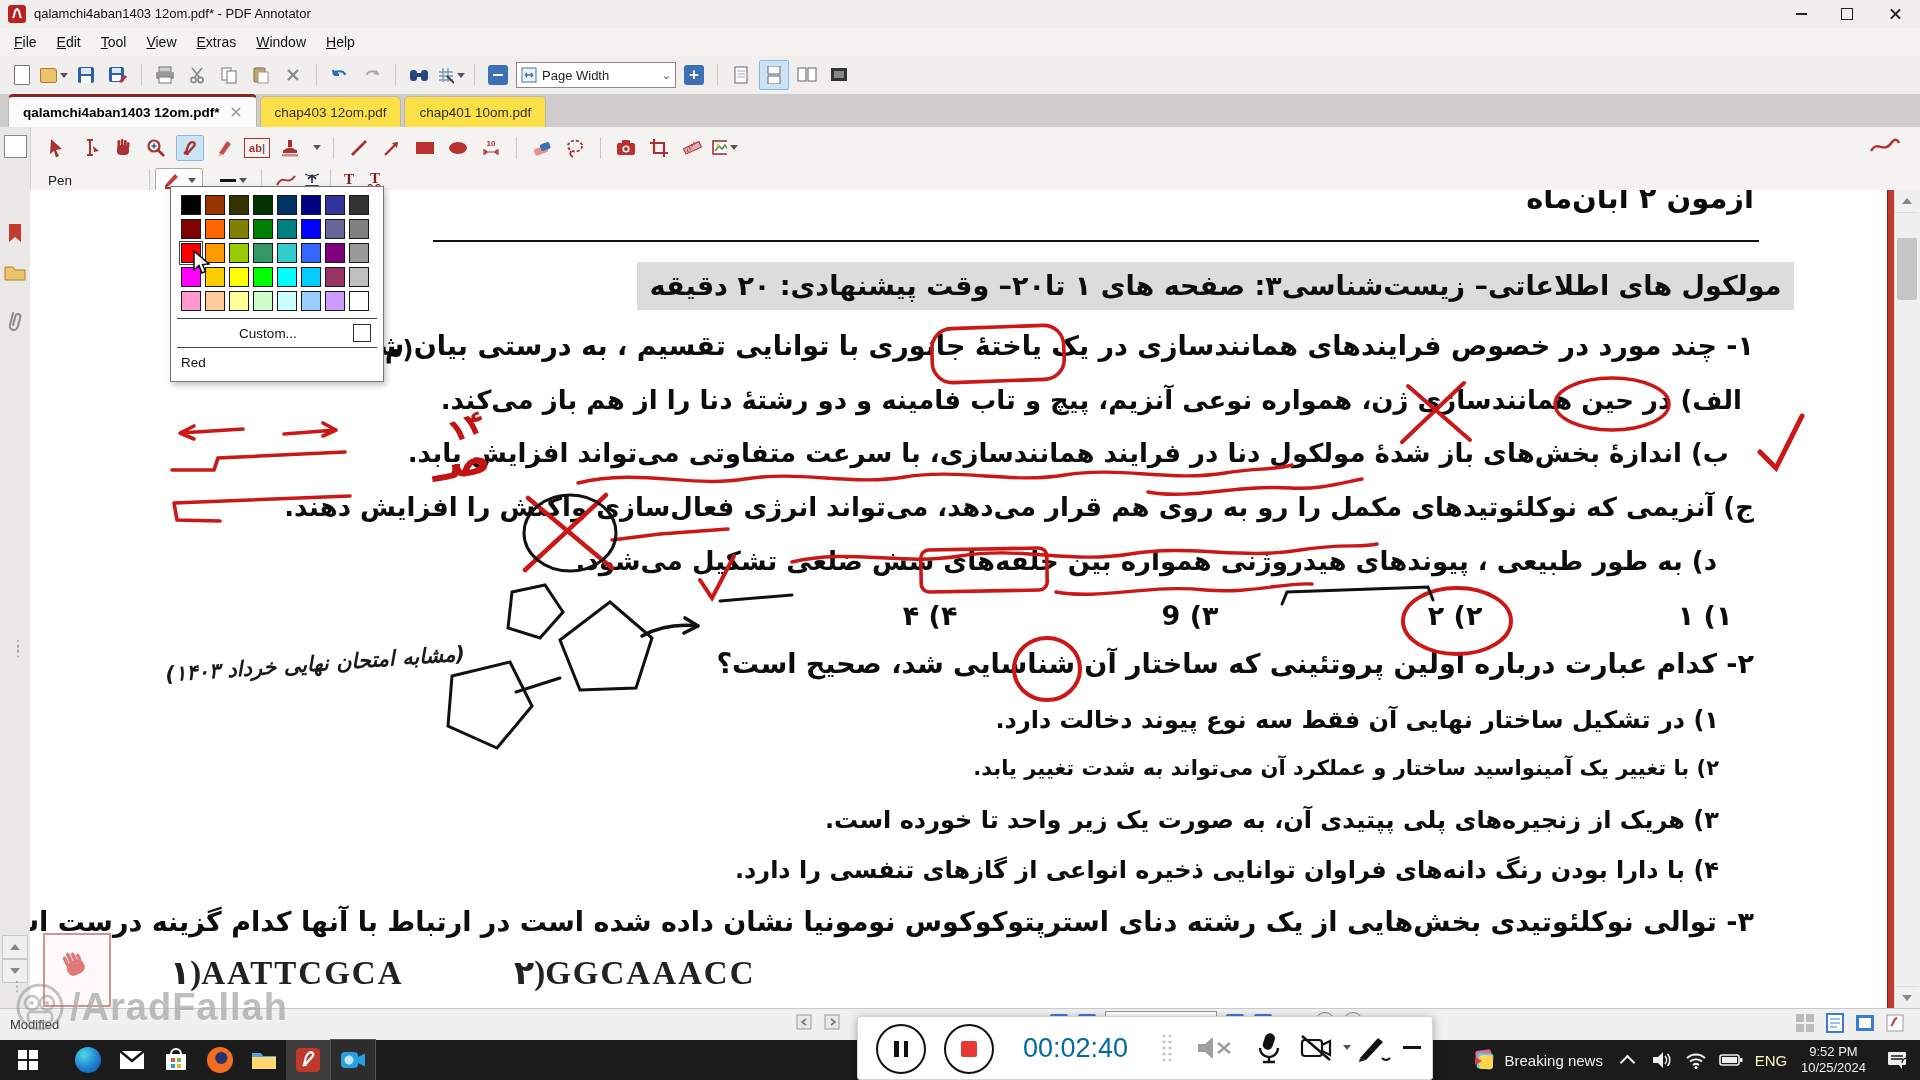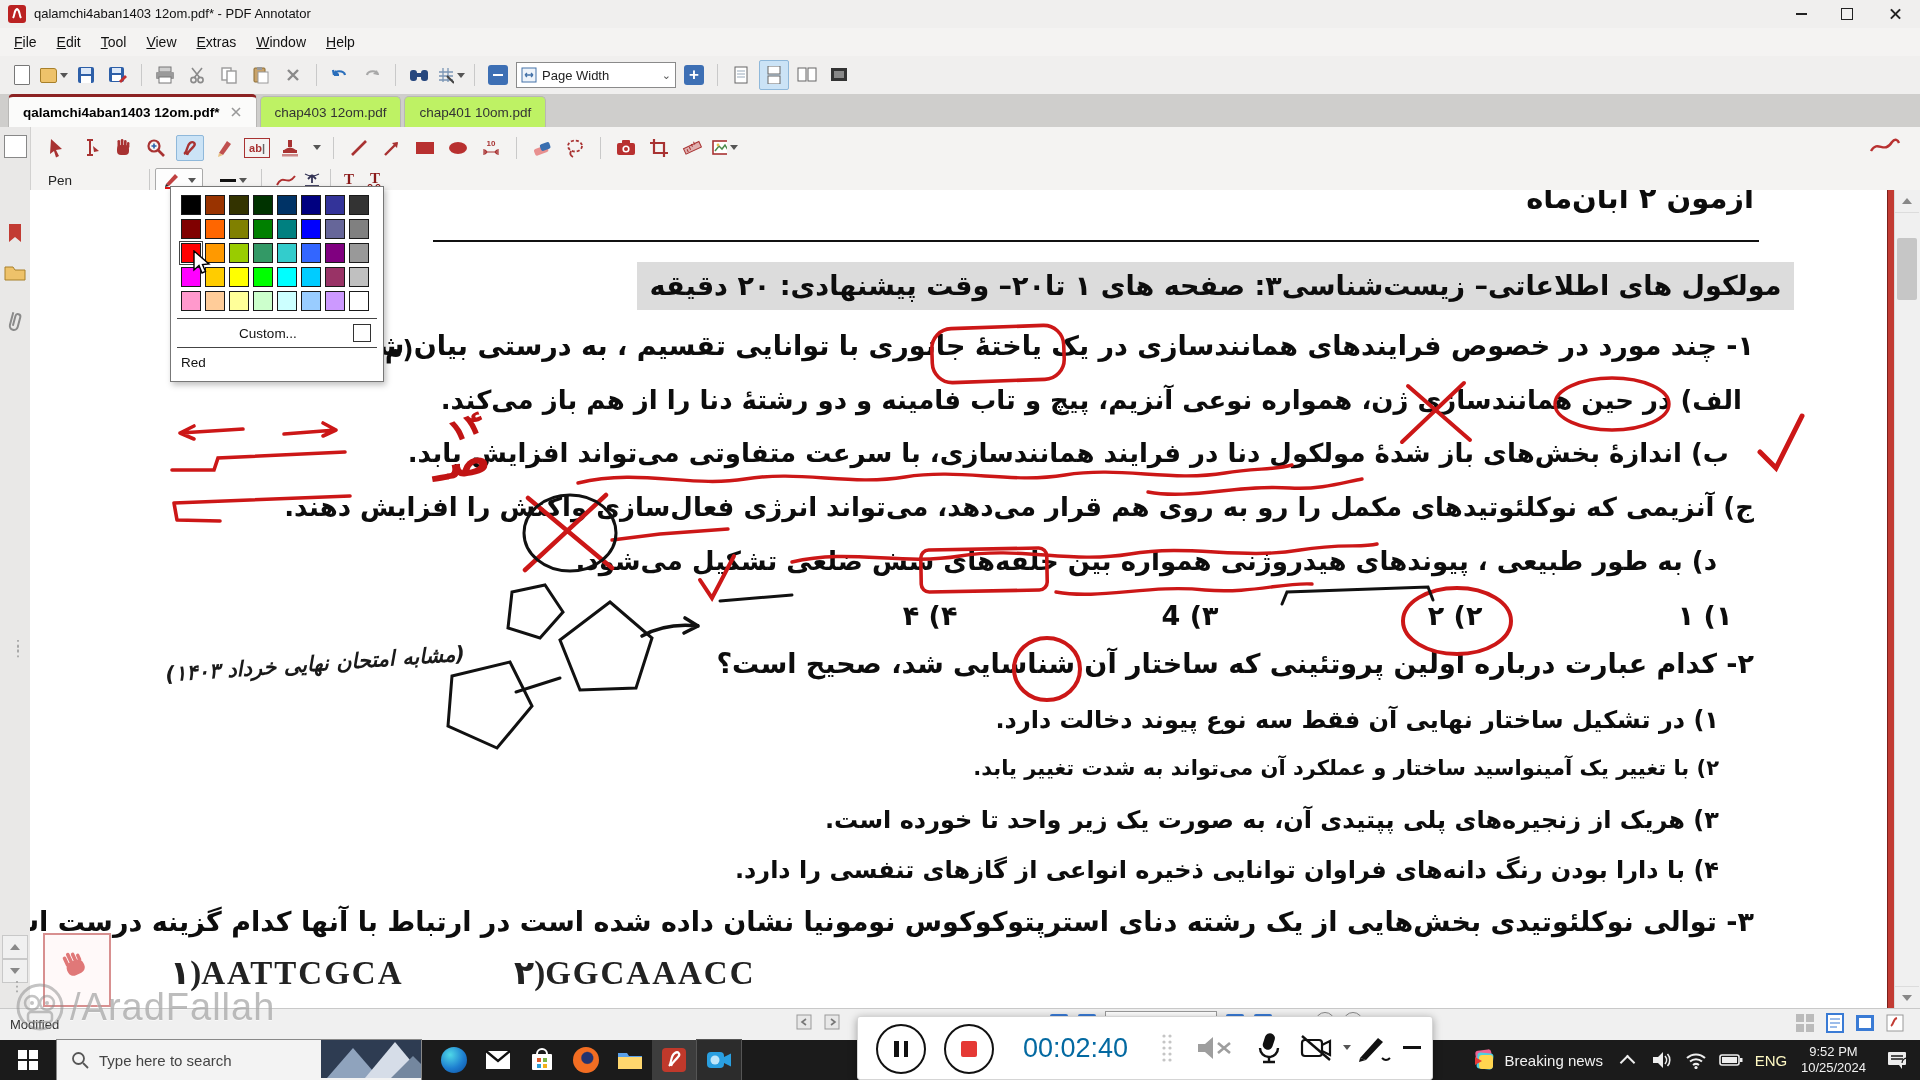--- a/index.html
+++ b/index.html
@@ -10,21 +10,21 @@
   .vsep{width:1px;height:22px;background:#c9c9c9;margin:0 5px}
   .caret{width:0;height:0;border-left:4px solid transparent;border-right:4px solid transparent;border-top:5px solid #555;margin-left:3px}
   
   #titlebar{left:0;top:0;width:1920px;height:28px;background:#f0efee;border-bottom:5px solid #c2410c}
   #menubar{left:0;top:28px;width:1920px;height:28px;background:#f4f3f2}
   .menu-item{padding:5px 10px;font-size:14px;color:#111}
   .menu-item::first-letter{text-decoration:underline}
   #maintoolbar{left:0;top:56px;width:1920px;height:38px;background:#f0efee;border-bottom:1px solid #d6d5d4}
   .tbtn{width:28px;height:28px;display:flex;align-items:center;justify-content:center}
   #tabbar{left:0;top:94px;width:1920px;height:33px;background:#cfcecc;display:flex;align-items:flex-end}
-  .tab{height:30px;padding:0 14px;display:flex;align-items:center;font-size:13.5px;background:#bef264;border:1px solid #b8b7b5;border-bottom:none;border-radius:5px 5px 0 0;margin-right:3px;color:#333}
+  .tab{height:30px;padding:0 14px;display:flex;align-items:center;font-size:13.5px;background:#fde047;border:1px solid #b8b7b5;border-bottom:none;border-radius:5px 5px 0 0;margin-right:3px;color:#333}
   .tab.active{background:#fbfbfa;border-top:3px solid #8c2222;font-weight:bold;color:#000}
   #annobar1{left:30px;top:127px;width:1890px;height:41px;background:#f4f3f2;border-bottom:1px solid #e0dfde}
   #annobar2{left:30px;top:168px;width:1890px;height:24px;background:#f4f3f2;border-bottom:1px solid #d8d7d6}
   .aico{width:26px;height:24px;display:flex;align-items:center;justify-content:center}
   .aico.active{background:#cbe3f6;border:1px solid #8fb8da;border-radius:2px}
   #leftstrip{left:0;top:127px;width:30px;height:881px;background:#e9e8e7;border-right:1px solid #d2d1d0}
   
   #docarea{left:30px;top:190px;width:1857px;height:818px;background:#ffffff;overflow:hidden}
   .fa{direction:rtl;white-space:nowrap;font-family:"DejaVu Sans","Liberation Sans",sans-serif;font-weight:bold;color:#0d0d0d}
   .band{background:#dcdcdc;text-align:center}
@@ -43,21 +43,21 @@
   .hsep{height:1px;background:#444;margin:3px 6px}
   
   #recorder{left:857px;top:1016px;width:574px;height:62px;background:#fff;border:1px solid #d5d5d5;border-radius:3px;box-shadow:0 2px 8px rgba(0,0,0,.35);z-index:45}
   .reccircle{width:46px;height:46px;border:2.5px solid #111;border-radius:50%;display:flex;align-items:center;justify-content:center;background:#fff}
   
   #taskbar{left:0;top:1040px;width:1920px;height:40px;background:#1b1b1b;z-index:20}
   .tb-ico{width:44px;height:40px;display:flex;align-items:center;justify-content:center}
   .tile{background:#3d3d3d}
   .tile2{background:#2c2c2c;border:1px solid #555}
   #watermark{left:14px;top:981px;z-index:48;pointer-events:none;display:flex;align-items:center;gap:4px}
-  #wm-text{font-size:38px;font-weight:normal;color:rgba(135,135,135,.55);text-shadow:0 1px 0 rgba(255,255,255,.5);letter-spacing:1px}
+  #wm-text{font-size:38px;font-weight:bold;color:rgba(135,135,135,.55);text-shadow:0 1px 0 rgba(255,255,255,.5);letter-spacing:1px}
   #cursor{z-index:60;pointer-events:none}
   svg{display:block}
 </style>
 </head>
 <body>
 
 <div class="abs flex" id="titlebar">
   <div class="abs" style="left:8px;top:5px;width:18px;height:18px;background:#b22;border-radius:3px">
     <svg width="18" height="18">
         <path d="M5,13 C7,10 6,5 9,4 C12,5 11,10 13,13" stroke="#fff" stroke-width="2" fill="none"></path>
@@ -438,21 +438,21 @@
 
   <div class="abs fa" style="right:133px;top:140px;font-size:27px">۱- چند مورد در خصوص فرایندهای همانندسازی در یک یاختهٔ جانوری با توانایی تقسیم ، به درستی بیان شده است؟</div>
   <div class="abs fa" style="left:355px;top:146px;font-size:24px">(م</div>
   <div class="abs fa" style="right:145px;top:195px;font-size:26px">الف) در حین همانندسازی ژن، همواره نوعی آنزیم، پیچ و تاب فامینه و دو رشتهٔ دنا را از هم باز می‌کند.</div>
   <div class="abs fa" style="right:158px;top:248px;font-size:26px">ب) اندازهٔ بخش‌های باز شدهٔ مولکول دنا در فرایند همانندسازی، با سرعت متفاوتی می‌تواند افزایش یابد.</div>
   <div class="abs fa" style="right:133px;top:302px;font-size:26px">ج) آنزیمی که نوکلئوتیدهای مکمل را رو به روی هم قرار می‌دهد، می‌تواند انرژی فعال‌سازی واکنش را افزایش دهند.</div>
   <div class="abs fa" style="right:170px;top:356px;font-size:26px">د) به طور طبیعی ، پیوندهای هیدروژنی همواره بین حلقه‌های شش ضلعی تشکیل می‌شود.</div>
 
   <div class="abs fa" style="left:1615px;top:410px;width:120px;text-align:center;font-size:27px">۱) ۱</div>
   <div class="abs fa" style="left:1365px;top:410px;width:120px;text-align:center;font-size:27px">۲) ۲</div>
-  <div class="abs fa" style="left:1100px;top:410px;width:120px;text-align:center;font-size:27px">۳) 4</div>
+  <div class="abs fa" style="left:1100px;top:410px;width:120px;text-align:center;font-size:27px">۳) 9</div>
   <div class="abs fa" style="left:840px;top:410px;width:120px;text-align:center;font-size:27px">۴) ۴</div>
 
   <div class="abs fa" style="right:133px;top:458px;font-size:27px">۲- کدام عبارت درباره اولین پروتئینی که ساختار آن شناسایی شد، صحیح است؟</div>
   <div class="abs fa" style="right:168px;top:516px;font-size:24px">۱) در تشکیل ساختار نهایی آن فقط سه نوع پیوند دخالت دارد.</div>
   <div class="abs fa" style="right:168px;top:566px;font-size:21px">۲) با تغییر یک آمینواسید ساختار و عملکرد آن می‌تواند به شدت تغییر یابد.</div>
   <div class="abs fa" style="right:168px;top:616px;font-size:24px">۳) هریک از زنجیره‌های پلی پپتیدی آن، به صورت یک زیر واحد تا خورده است.</div>
   <div class="abs fa" style="right:168px;top:666px;font-size:24px">۴) با دارا بودن رنگ دانه‌های فراوان توانایی ذخیره انواعی از گازهای تنفسی را دارد.</div>
 
   <div class="abs fa" style="right:133px;top:716px;font-size:27px">۳- توالی نوکلئوتیدی بخش‌هایی از یک رشته دنای استرپتوکوکوس نومونیا نشان داده شده است در ارتباط با آنها کدام گزینه درست است؟</div>
   <div class="abs" dir="ltr" style="left:140px;top:763px;font-size:33px;font-weight:bold;font-family:'Liberation Serif','DejaVu Sans',serif;letter-spacing:2px">۱)AATTCGCA</div>
@@ -642,32 +642,20 @@
 </div>
 
 <div class="abs flex" id="taskbar">
   <div class="tb-ico" style="width:56px">
     <svg width="20" height="20">
         <rect x="0" y="0" width="9" height="9" fill="#fff"></rect>
         <rect x="11" y="0" width="9" height="9" fill="#fff"></rect>
         <rect x="0" y="11" width="9" height="9" fill="#fff"></rect>
         <rect x="11" y="11" width="9" height="9" fill="#fff"></rect>
       </svg>
-  </div>
-  <div class="flex" style="width:364px;height:40px;background:#f3f3f3;border:1px solid #888;position:relative">
-    <svg width="18" height="18" style="margin-left:14px">
-        <circle cx="7.5" cy="7.5" r="5.5" fill="none" stroke="#555" stroke-width="1.8"></circle>
-        <path d="M12,12 L17,17" stroke="#555" stroke-width="1.8"></path>
-      </svg>
-    <span style="margin-left:10px;color:#444;font-size:15px">Type here to search</span>
-    <div class="abs" style="right:0;top:0;width:100px;height:38px;overflow:hidden;background:#2e3c52">
-      <div class="abs" style="left:6px;top:8px;width:0;height:0;border-left:26px solid transparent;border-right:26px solid transparent;border-bottom:30px solid #8fa3bd"></div>
-      <div class="abs" style="left:44px;top:2px;width:0;height:0;border-left:30px solid transparent;border-right:30px solid transparent;border-bottom:36px solid #d6dde8"></div>
-      <div class="abs" style="left:70px;top:16px;width:0;height:0;border-left:22px solid transparent;border-right:22px solid transparent;border-bottom:22px solid #74879f"></div>
-    </div>
   </div>
   <div class="tb-ico" style="margin-left:10px">
     <div style="width:26px;height:26px;border-radius:50%;background:radial-gradient(circle at 35% 30%,#4fd8e8,#1e7fd0 55%,#0b4a9e)"></div>
   </div>
   <div class="tb-ico">
     <svg width="26" height="22">
         <rect x="1" y="2" width="24" height="18" fill="#fff"></rect>
         <path d="M1,2 L13,12 L25,2" fill="none" stroke="#111" stroke-width="2.4"></path>
       </svg>
   </div>

